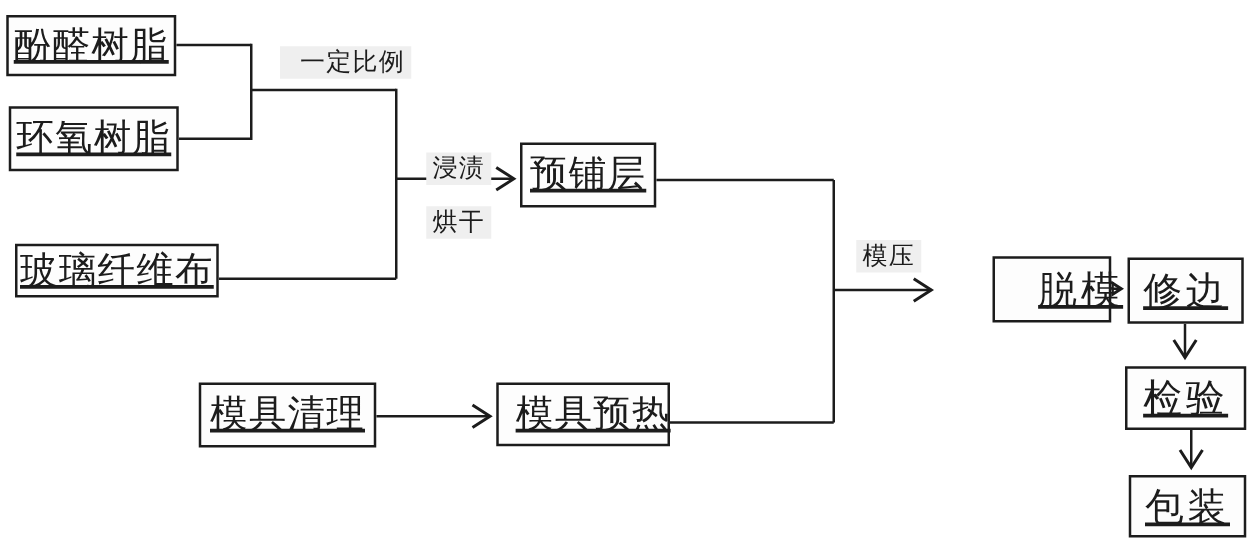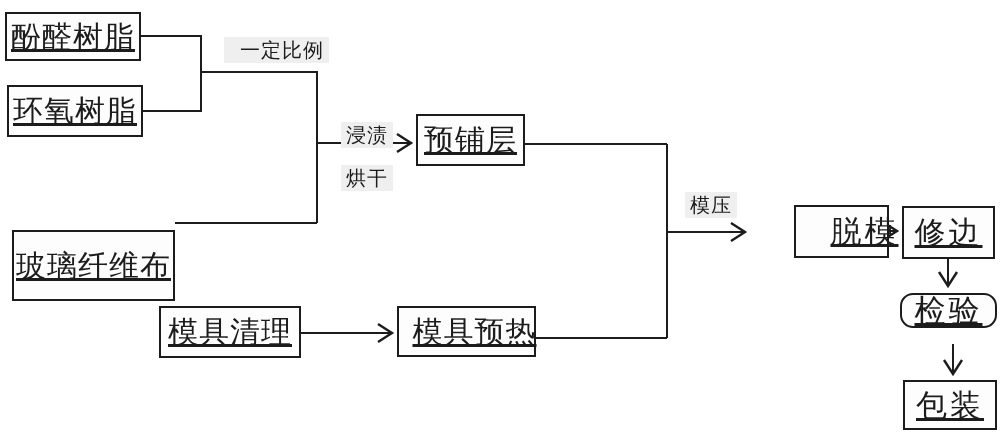--- a/index.html
+++ b/index.html
@@ -85,33 +85,33 @@
       <path d="M845,231 H897" marker-end="url(#arrow)"></path>
       <path d="M948,259 V286" marker-end="url(#arrow)"></path>
       <path d="M953,344 V374" marker-end="url(#arrow)"></path>
     </g>
   </svg>
 
   <div class="node" style="left:5px; top:12px; width:136px; height:49px;">酚醛树脂</div>
 
   <div class="node" style="left:7px; top:85px; width:136px; height:52px;">环氧树脂</div>
 
-  <div class="node" style="left:12px; top:195px; width:163px; height:71px;margin-top:35px;">玻璃纤维布</div>
+  <div class="node" style="left:12px; top:195px; width:163px; height:43px;">玻璃纤维布</div>
 
   <div class="node" style="left:159px; top:306px; width:142px; height:52px;">模具清理</div>
 
   <div class="node" style="left:416px; top:114px; width:109px; height:52px;">预铺层</div>
 
   <div class="node" style="left:397px; top:306px; width:139px; height:51px;padding-left:16px;">模具预热</div>
 
   <div class="node small" style="left:794px; top:205px; width:95px; height:53px;padding-left:46px;">脱模</div>
 
   <div class="node small" style="left:902px; top:206px; width:93px; height:53px;">修边</div>
 
-  <div class="node small" style="left:900px; top:293px; width:97px; height:35px;border-radius:13px;">检验</div>
+  <div class="node small" style="left:900px; top:293px; width:97px; height:51px;">检验</div>
 
   <div class="node small" style="left:903px; top:380px; width:94px; height:50px;">包装</div>
 
   <div class="edge-label" style="left:224px; top:37px;padding-left:16px;">一定比例</div>
 
   <div class="edge-label" style="left:341px; top:102px;margin-top:20px;">浸渍</div>
 
   <div class="edge-label" style="left:341px; top:165px;">烘干</div>
 
   <div class="edge-label" style="left:685px; top:192px;">模压</div>

